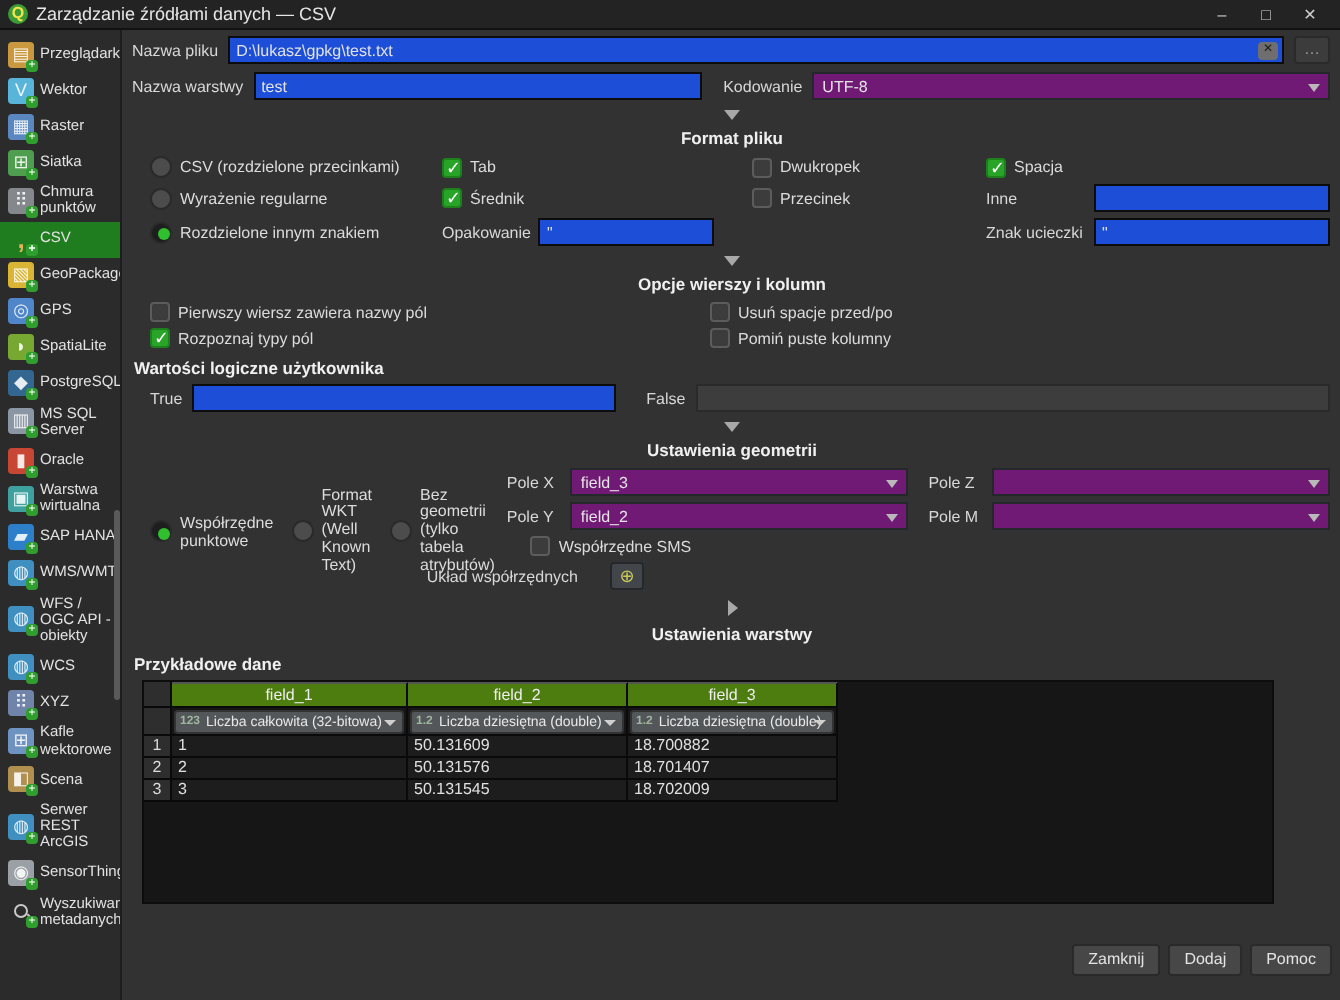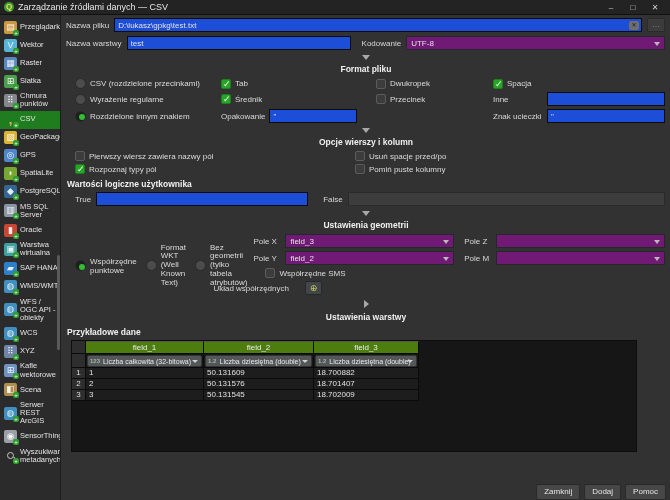--- a/index.html
+++ b/index.html
@@ -80,21 +80,21 @@
   .thead{background:#4d7c0f;color:#eee;text-align:center;height:13px;line-height:12px;border-top:1px solid #555;}
   .tcorner{background:#2e2e2e;height:13px;}
   .ttype{height:14px;padding:1px;background:#161616;}
   .type-btn{height:12px;background:#54575a;border:1px solid #333;border-radius:2px;display:flex;align-items:center;padding:0 10px 0 2px;position:relative;font-size:7px;color:#e8e8e8;}
   .type-btn .ticn{color:#9fb79f;font-size:6px;margin-right:3px;font-weight:bold;}
   .type-btn .tlabel{flex:1;text-align:center;}
   .type-btn .arr{position:absolute;right:3px;top:4px;width:0;height:0;border-left:3px solid transparent;border-right:3px solid transparent;border-top:3px solid #cfcfcf;}
   .tnum{background:#2e2e2e;text-align:center;height:11px;line-height:10px;color:#ddd;}
   .tcell{background:#1d1d1d;height:11px;line-height:10px;padding-left:3px;color:#e0e0e0;}
   
-  .footer{position:absolute;right:4px;bottom:0;display:flex;gap:4px;}
+  .footer{position:absolute;right:4px;bottom:12px;display:flex;gap:4px;}
   .btn{background:#474747;border:1px solid #2a2a2a;border-radius:2px;color:#e4e4e4;font-size:8px;padding:2px 7px;line-height:1.2;cursor:pointer;}
 </style>
 </head>
 <body>
 
 <div class="window">
   <div class="titlebar">
     <span class="logo">Q</span>
     <span class="title">Zarządzanie źródłami danych — CSV</span>
     <span class="winbtn">–</span>

